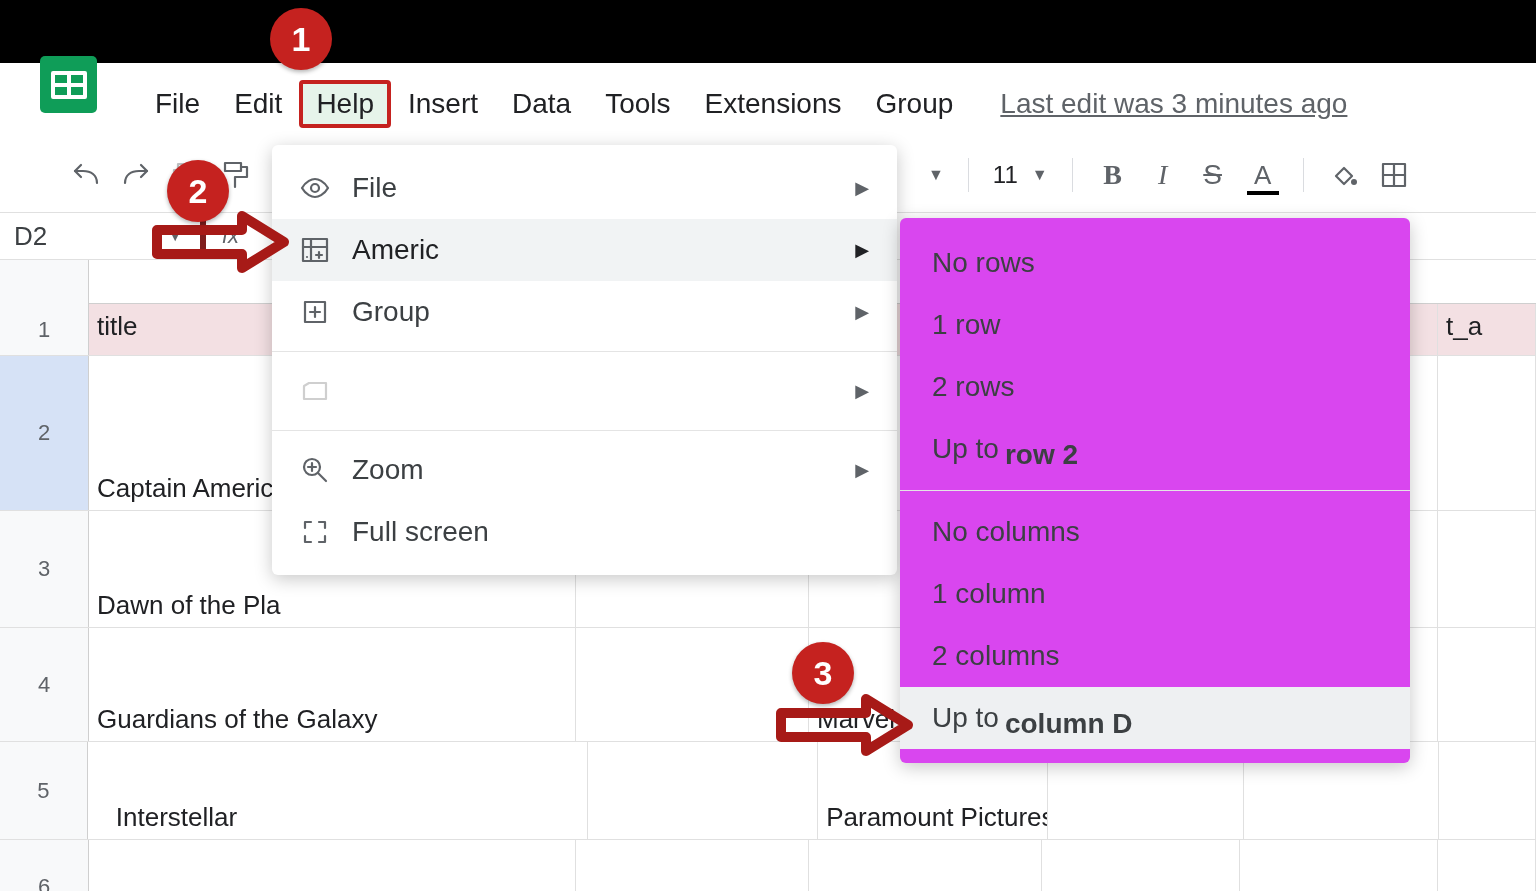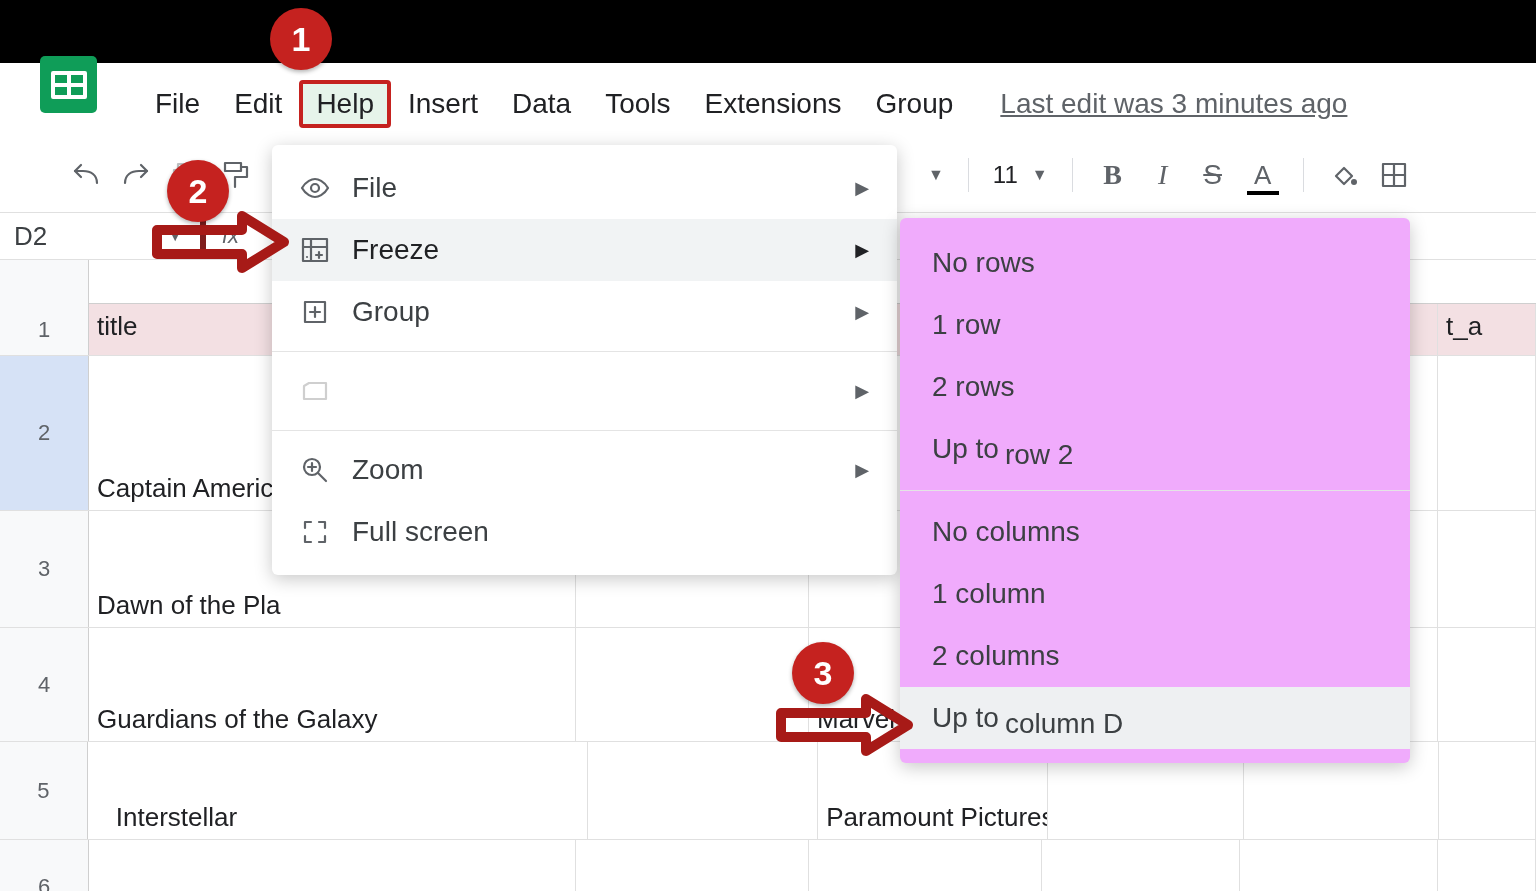--- a/index.html
+++ b/index.html
@@ -101,30 +101,30 @@
   .vm-item .arrow { position:absolute; right:28px; top:50%; transform:translateY(-50%);
     font-size: 18px; color:#5f6368; }
   .vm-item.highlight .arrow { color:#202124; }
   .vm-item .micon { width:30px; height:30px; display:flex; align-items:center; justify-content:center; color:#5f6368; }
   .vm-item.disabled .micon { color:#cfcfcf; }
   .vm-divider { height:0; border-top:1px solid #e4e4e4; margin: 8px 0; }
 
   
   .freezemenu {
     position: absolute; top: 218px; left: 900px; width: 510px;
-    background: #f0abfc; border-radius: 6px;
+    background: #d946ef; border-radius: 6px;
     box-shadow: 0 4px 18px rgba(0,0,0,0.22);
     z-index: 90; padding: 14px 0;
   }
   .fz-item {
     height: 62px; display:flex; align-items:center; padding: 0 32px;
     font-size: 28px; color:#3c4043; cursor:pointer;
   }
   .fz-item.highlight { background:#eef0f2; }
-  .fz-item b { font-weight: 400; margin-left: 6px; margin-top: 11px; }
+  .fz-item b { font-weight: 700; margin-left: 6px; margin-top: 11px; }
   .fz-divider { height:0; border-top:1px solid #e4e4e4; margin: 10px 0; }
 
   
   .callout {
     position:absolute; width:62px; height:62px; border-radius:50%;
     background:#c5221f; color:#fff; font-weight:bold; font-size:34px;
     display:flex; align-items:center; justify-content:center; z-index: 200;
     box-shadow: 0 2px 4px rgba(0,0,0,0.3);
   }
   .arrow-right {
@@ -298,21 +298,21 @@
     <span class="micon">
       <svg class="stroke" width="28" height="26" viewBox="0 0 28 26">
           <rect x="2" y="2" width="24" height="22"></rect>
           <line x1="2" y1="10" x2="26" y2="10"></line>
           <line x1="10" y1="2" x2="10" y2="24"></line>
           <line x1="6" y1="20" x2="6" y2="20"></line>
           <line x1="15" y1="18" x2="21" y2="18"></line>
           <line x1="18" y1="15" x2="18" y2="21"></line>
         </svg>
     </span>
-    <span>Freeze</span>
+    <span>Americ</span>
     <span class="arrow">▶</span>
   </div>
   <div class="vm-item">
     <span class="micon">
       <svg class="stroke" width="26" height="26" viewBox="0 0 26 26">
           <rect x="3" y="3" width="20" height="20"></rect>
           <line x1="13" y1="8" x2="13" y2="18"></line>
           <line x1="8" y1="13" x2="18" y2="13"></line>
         </svg>
     </span>

